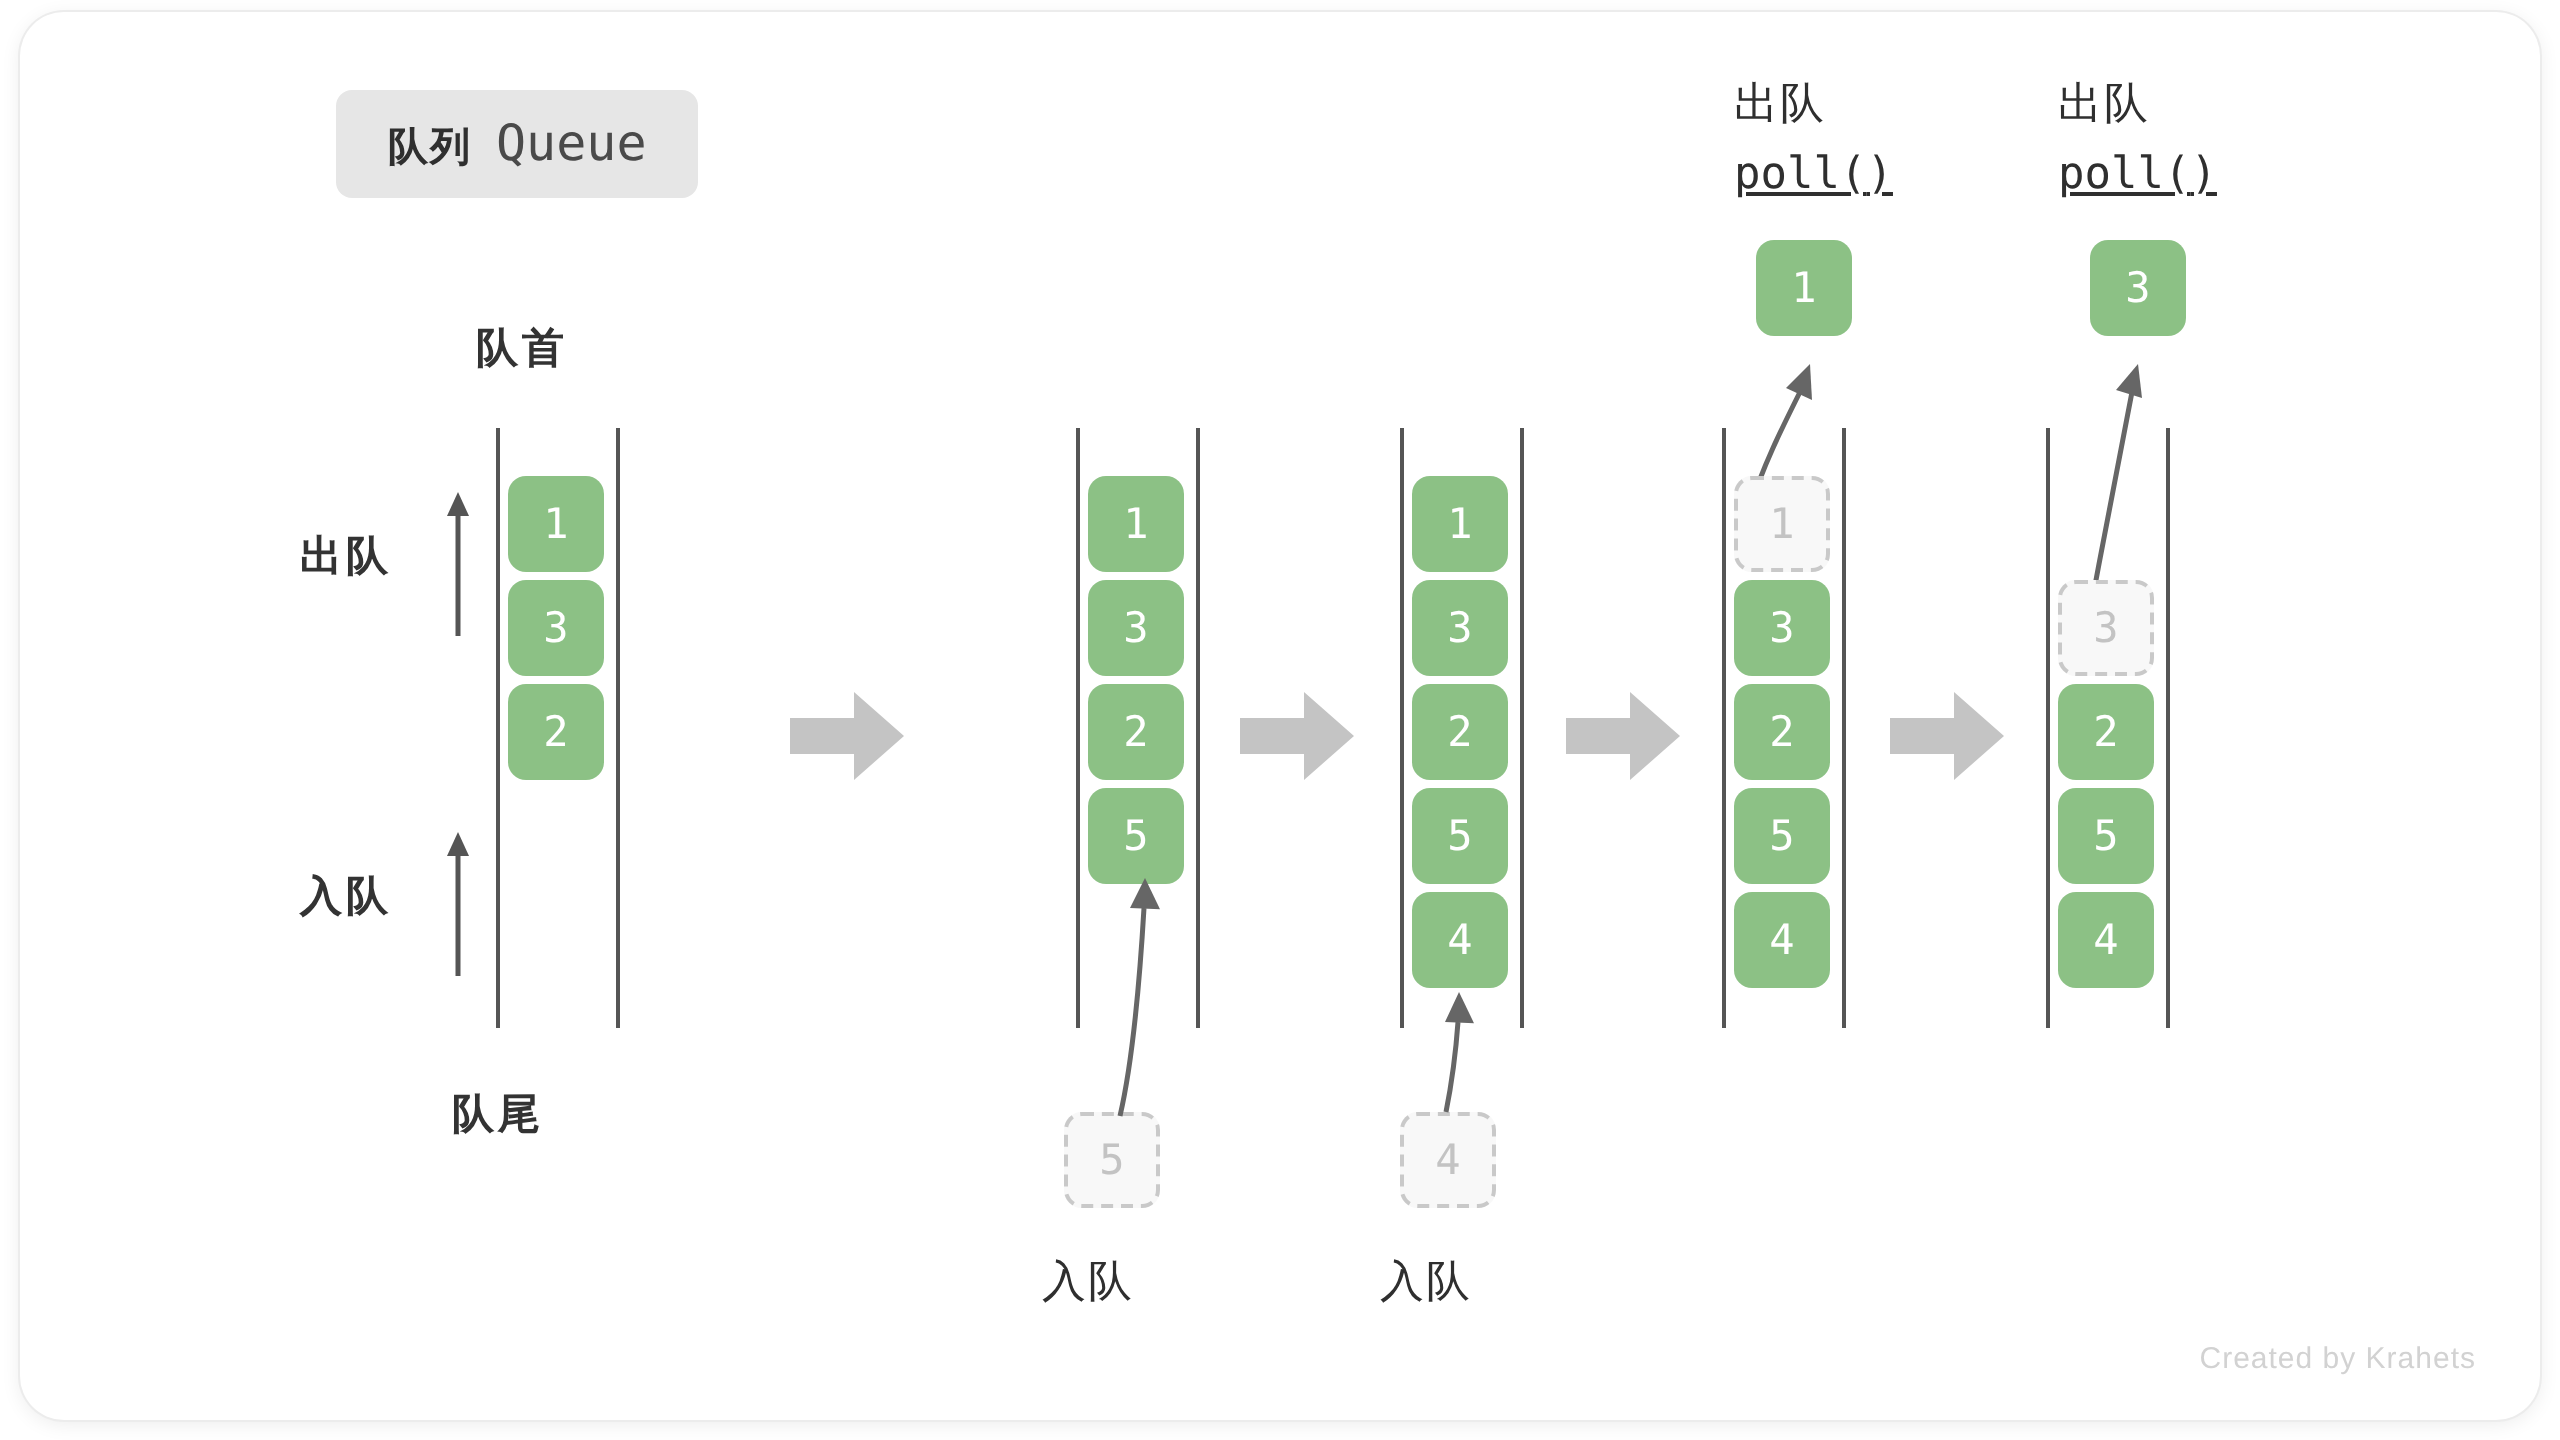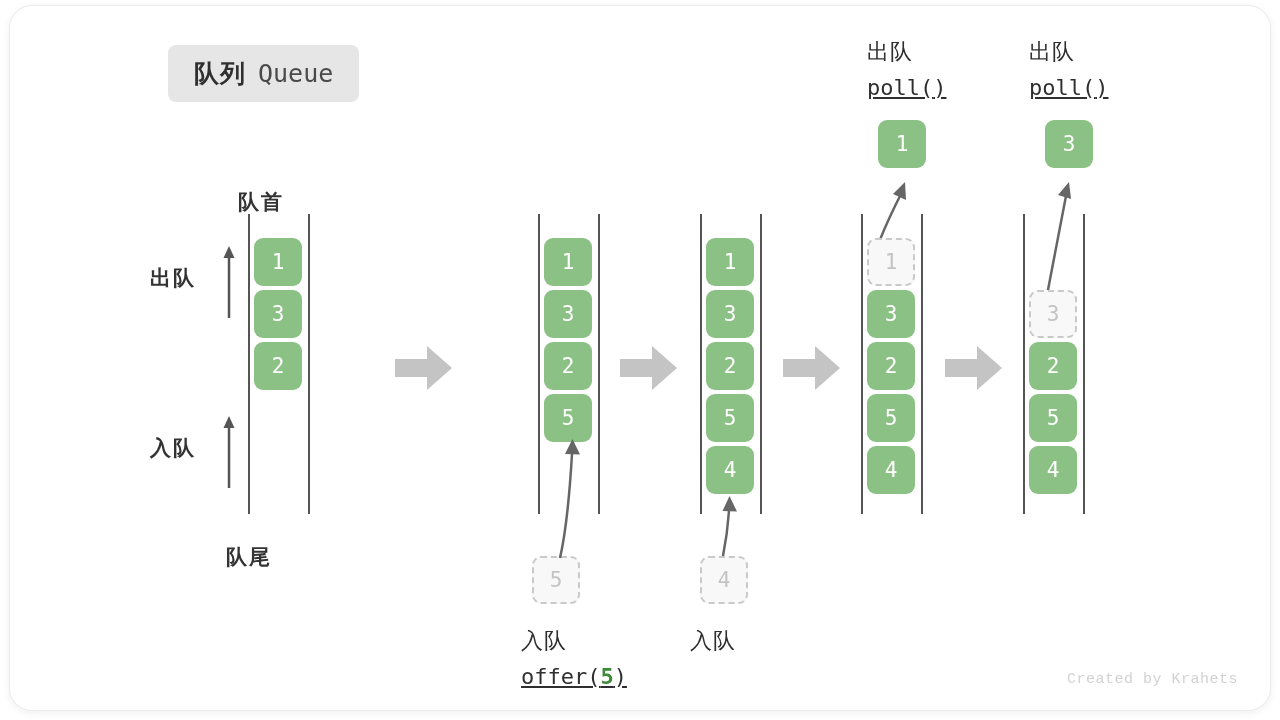--- a/index.html
+++ b/index.html
@@ -33,40 +33,40 @@
     top: 39px;
     padding: 12px 26px;
     background: #e6e6e6;
     border-radius: 8px;
     white-space: nowrap;
     display: flex;
     align-items: baseline;
     gap: 12px;
   }
   #title-badge .cn {
-    font-size: 25px;
+    font-size: 20px;
     font-weight: bold;
     color: #2f2f2f;
     letter-spacing: 1px;
   }
   #title-badge .en {
     font-size: 25px;
     font-family: "DejaVu Sans Mono", "Liberation Mono", monospace;
     color: #4a4a4a;
   }
 
   
   .cap {
     font-size: 21px;
     font-weight: bold;
     color: #333333;
     letter-spacing: 2px;
     white-space: nowrap;
   }
-  #cap-head { left: 228px; top: 154px; margin-top: 28px; }
+  #cap-head { left: 228px; top: 154px; }
   #cap-tail { left: 216px; top: 537px; }
 
   
   .sidelabel {
     font-size: 21px;
     font-weight: bold;
     color: #333333;
     letter-spacing: 2px;
     white-space: nowrap;
   }
@@ -172,21 +172,21 @@
 
   
   .curve { position: absolute; }
   .curve svg { display: block; overflow: visible; }
 
   
   #watermark {
     position: absolute;
     right: 32px;
     bottom: 22px;
-    font-family: Liberation Mono, monospace;
+    font-family: Liberation Sans, sans-serif;
     font-size: 15px;
     color: #d2d2d2;
     letter-spacing: 0.5px;
     white-space: nowrap;
   }
 </style>
 </head>
 <body>
 
 <div id="canvas">
@@ -240,21 +240,20 @@
 
   <div class="pending" style="left:522px; top:550px;">5</div>
   <div class="curve" style="left:530px; top:430px;">
     <svg width="60" height="125" viewBox="0 0 60 125">
       <path d="M20,122 C26,96 30,52 32,18" stroke="#666666" stroke-width="2.5" fill="none"></path>
       <polygon points="32.5,3 25,18 40,18.6" fill="#666666"></polygon>
     </svg>
   </div>
   <div class="opcap" style="left:511px; top:617px;">
     <span class="cn">入队</span>
-    <span class="code"><span>offer(</span><span class="arg">5</span><span>)</span></span>
   </div>
 
   <div class="steparrow" style="left:610px; top:340px;">
     <svg width="58" height="44" viewBox="0 0 58 44">
       <polygon points="0,13 32,13 32,0 57,22 32,44 32,31 0,31" fill="#c4c4c4"></polygon>
     </svg>
   </div>
 
   <div class="col" style="left:690px; top:208px; width:62px; height:300px;">
     <div class="rail left"></div>

